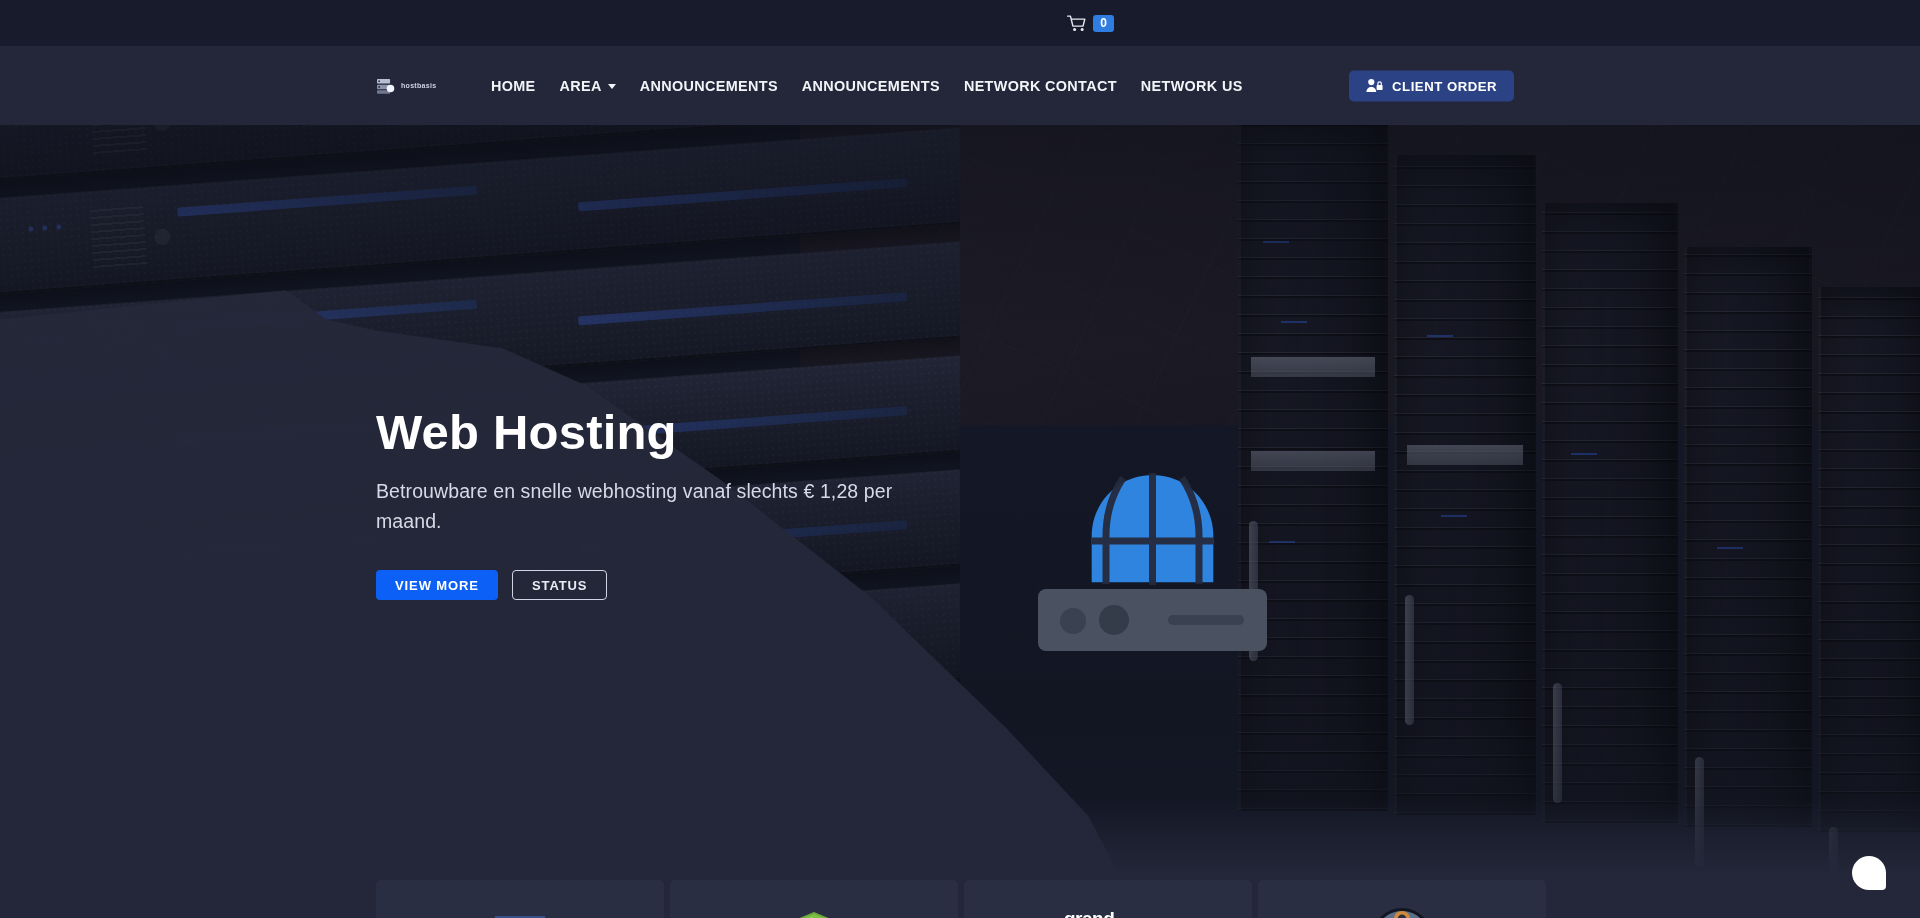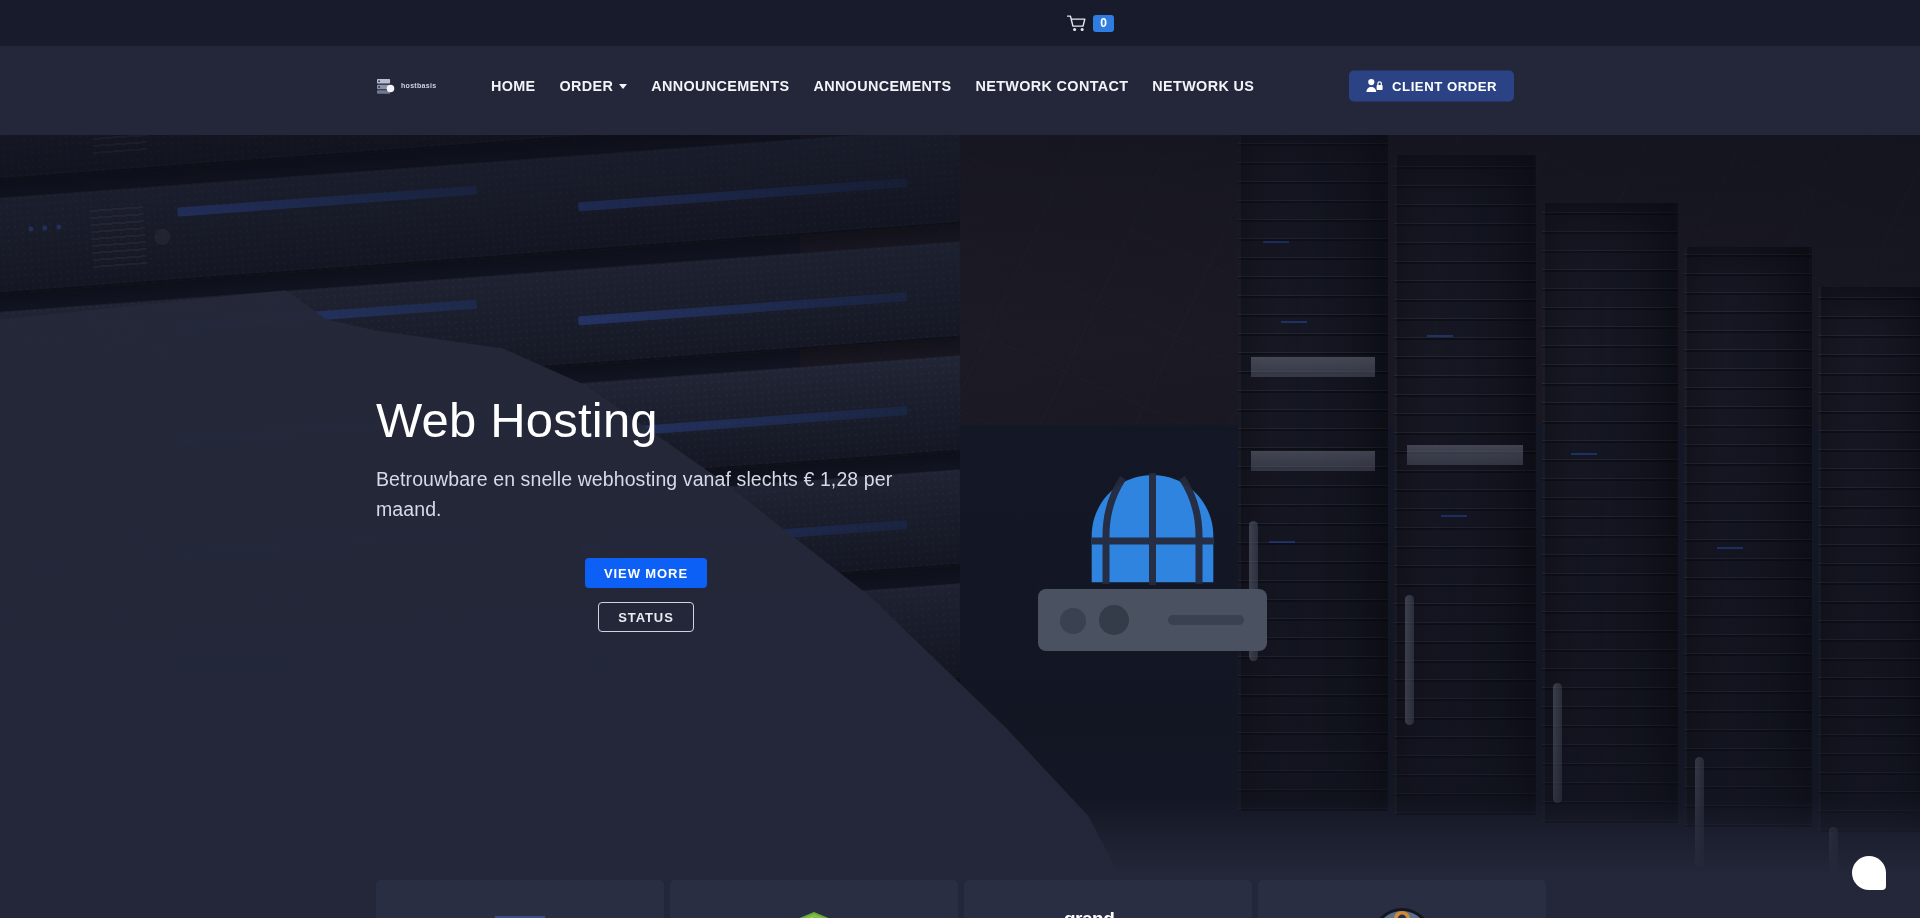--- a/index.html
+++ b/index.html
@@ -31,21 +31,21 @@
     background: #2f7de1; color: #fff;
     font-size: 12px; font-weight: 700;
     border-radius: 3px;
     padding: 2px 7px 3px;
     line-height: 1;
     letter-spacing: .2px;
   }
 
   
   .header {
-    position: absolute; top: 46px; left: 0; width: 1920px; height: 89px;
+    position: absolute; top: 46px; left: 0; width: 1920px; height: 79px;
     background: #232739;
     z-index: 40;
   }
   .header-inner {
     position: relative; width: 1920px; height: 79px;
     display: flex; align-items: center;
   }
   .brand {
     position: absolute; left: 376px; top: 50%; transform: translateY(-50%);
     display: flex; align-items: center; gap: 5px;
@@ -206,34 +206,35 @@
 
   
   .hero-content {
     position: absolute; left: 376px; top: 270px;
     width: 540px;
     z-index: 12;
   }
   .hero-title {
     color: #ffffff;
     font-size: 49px;
-    font-weight: 400;
+    font-weight: 700;
     letter-spacing: .2px;
     line-height: 1.06;
     margin-bottom: 18px;
+    margin-top: 12px;
   }
   .hero-sub {
     color: #d6dae6;
     font-size: 19.5px;
     font-weight: 300;
     line-height: 1.52;
     letter-spacing: .1px;
     max-width: 532px;
   }
-  .hero-actions { margin-top: 34px; display: flex; gap: 14px; align-items: center; flex-direction: column; }
+  .hero-actions { margin-top: 34px; display: flex; gap: 14px; align-items: center; }
   .btn-primary {
     background: #0d60f5;
     color: #ffffff;
     border: none;
     border-radius: 4px;
     height: 30px;
     padding: 0 19px;
     font-size: 13px; font-weight: 700; letter-spacing: .9px;
     cursor: pointer;
     font-family: "Liberation Sans", sans-serif;
@@ -322,21 +323,21 @@
           <circle cx="17.5" cy="14" r="4.6" fill="#f2f4fa"></circle>
         </svg>
         <span class="brand-name">hostbasis</span>
       </a>
 
       <nav class="nav">
         <a class="nav-item" href="#">
           <span>HOME</span>
         </a>
         <a class="nav-item" href="#">
-          <span>ORDER</span>
+          <span>AREA</span>
           <span class="caret"></span>
         </a>
         <a class="nav-item" href="#">
           <span>ANNOUNCEMENTS</span>
         </a>
         <a class="nav-item" href="#">
           <span>ANNOUNCEMENTS</span>
         </a>
         <a class="nav-item" href="#">
           <span>NETWORK CONTACT</span>

